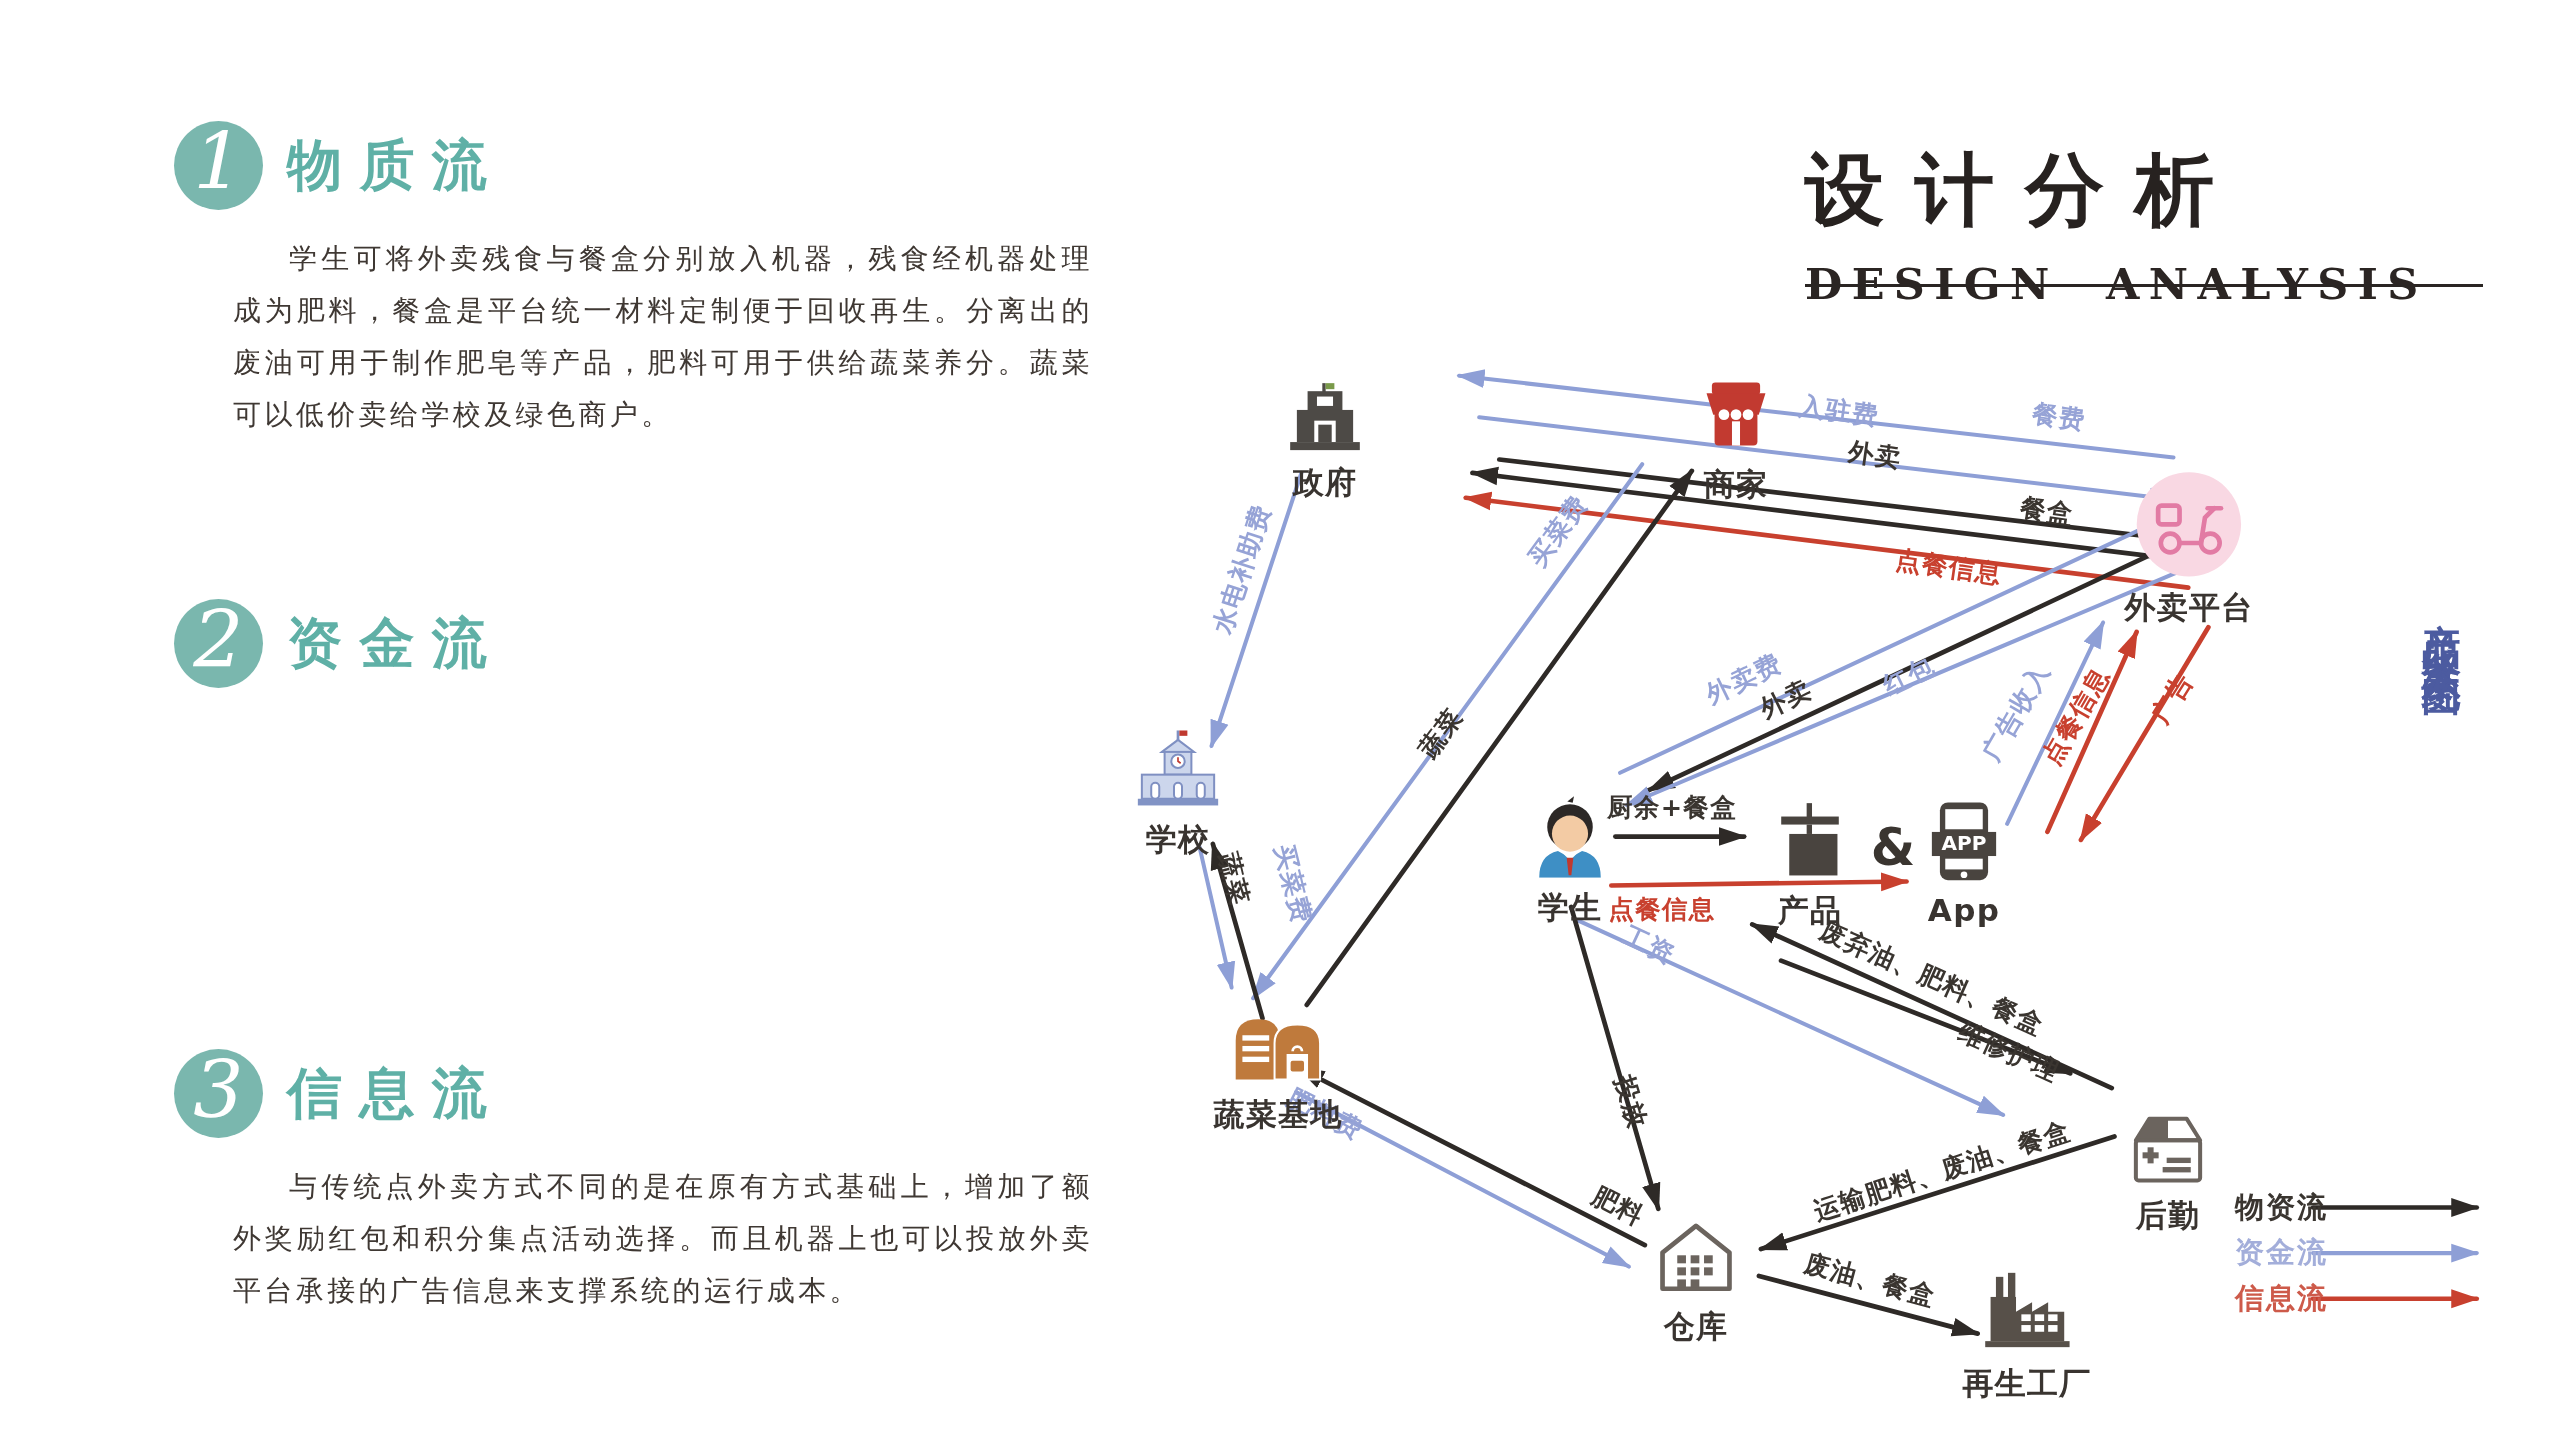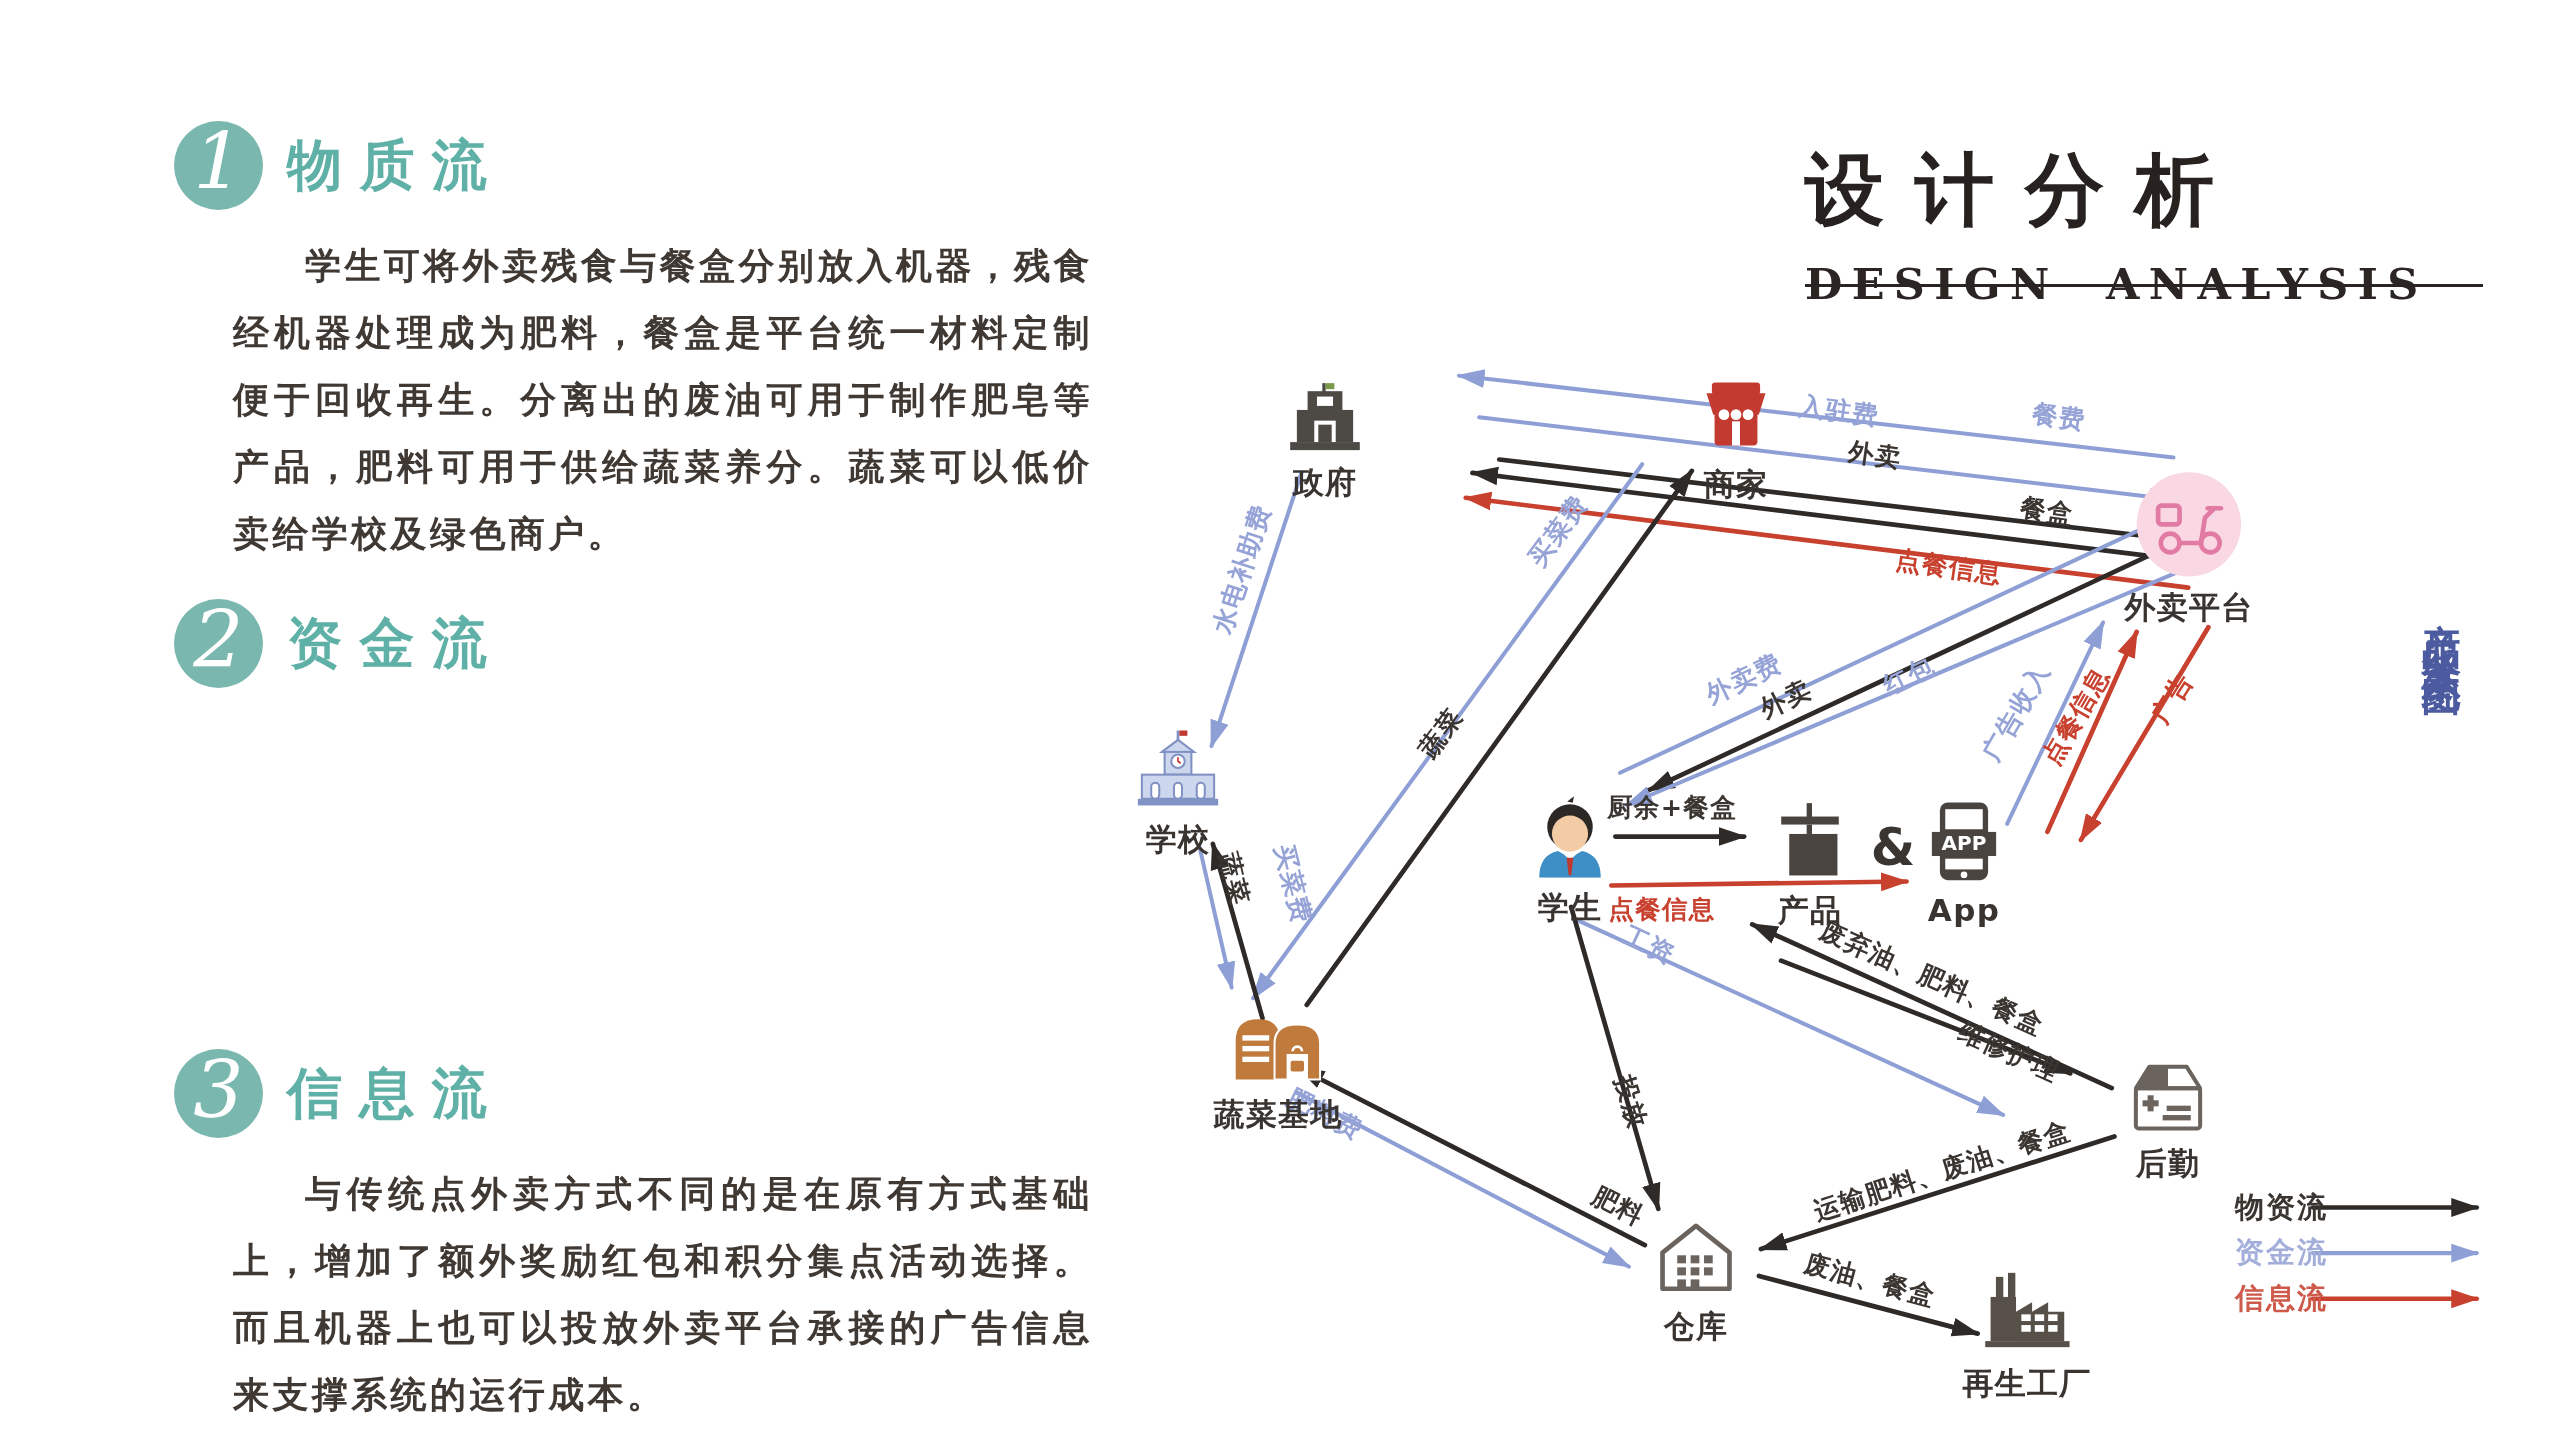--- a/index.html
+++ b/index.html
@@ -7,22 +7,22 @@
         font-family:"DejaVu Sans","Liberation Sans",sans-serif;color:#3f3833;}
 
   
   .section{position:absolute;left:174px;width:939px;}
   .sec-head{display:flex;align-items:center;gap:24px;}
   .num-circle{width:89px;height:89px;border-radius:50%;background:#7ab7ae;flex:0 0 auto;
               display:flex;align-items:center;justify-content:center;}
   .num-circle span{font-family:"DejaVu Serif","Liberation Serif",serif;font-style:italic;
                    font-size:79px;color:#ffffff;line-height:1;transform:translateY(-2.7px);}
   .sec-title{font-size:55px;font-weight:700;color:#5fb0a6;letter-spacing:17.4px;}
-  .sec-body{margin-top:23px;padding-left:59px;width:860px;font-size:36px;line-height:1.86;
-            letter-spacing:3.4px;text-align:justify;text-indent:2em;color:#3f3833;font-weight:700;}
+  .sec-body{margin-top:23px;padding-left:59px;width:860px;font-size:28px;line-height:1.86;
+            letter-spacing:3.4px;text-align:justify;text-indent:2em;color:#3f3833;font-weight:400;}
 
   
   .main-title{position:absolute;left:1805px;top:138px;width:678px;}
   .main-title .zh{font-size:79px;font-weight:700;color:#272220;letter-spacing:31px;margin-right:-31px;}
   .main-title .en{font-family:"DejaVu Serif","Liberation Serif",serif;font-size:43px;font-weight:700;
                   color:#2b2523;letter-spacing:9.4px;word-spacing:23px;margin-top:14.8px;margin-right:-9.4px;}
   .title-rule{position:absolute;left:1805px;top:284px;width:678px;border-bottom:3.4px solid #2a2523;}
 
   .side-title{position:absolute;left:2414px;top:592px;writing-mode:vertical-rl;
               font-size:39px;letter-spacing:9.4px;color:#4c5ba0;font-weight:600;}
@@ -273,21 +273,21 @@
       <rect x="16" y="38" width="40" height="8" fill="#ffffff"></rect>
       <rect x="16" y="54" width="40" height="8" fill="#ffffff"></rect>
       <rect x="16" y="70" width="40" height="8" fill="#ffffff"></rect>
       <rect x="82" y="66" width="32" height="38" fill="#ffffff"></rect>
       <path d="M91,62 a7,7 0 0 1 14,0" fill="none" stroke="#ffffff" stroke-width="4"></path>
       <rect x="88" y="76" width="20" height="16" rx="3" fill="#bf7a3c"></rect>
     </svg>
     <div class="node-label">蔬菜基地</div>
   </div>
 
-  <div class="node" style="left:2168px;top:1122px;">
+  <div class="node" style="left:2168px;top:1174px;">
     <svg width="83" height="75" viewBox="0 0 124 112">
       <path d="M14,44 L34,12 H90 L110,44 Z" fill="none" stroke="#6b645e" stroke-width="6" stroke-linejoin="round"></path>
       <path d="M14,44 L34,12 H62 V44 Z" fill="#6b645e"></path>
       <rect x="14" y="44" width="96" height="60" rx="4" fill="none" stroke="#6b645e" stroke-width="6"></rect>
       <rect x="24" y="62" width="24" height="9" fill="#6b645e"></rect>
       <rect x="31.5" y="54.5" width="9" height="24" fill="#6b645e"></rect>
       <rect x="60" y="70" width="36" height="8" fill="#6b645e"></rect>
       <rect x="54" y="84" width="42" height="8" fill="#6b645e"></rect>
     </svg>
     <div class="node-label">后勤</div>

